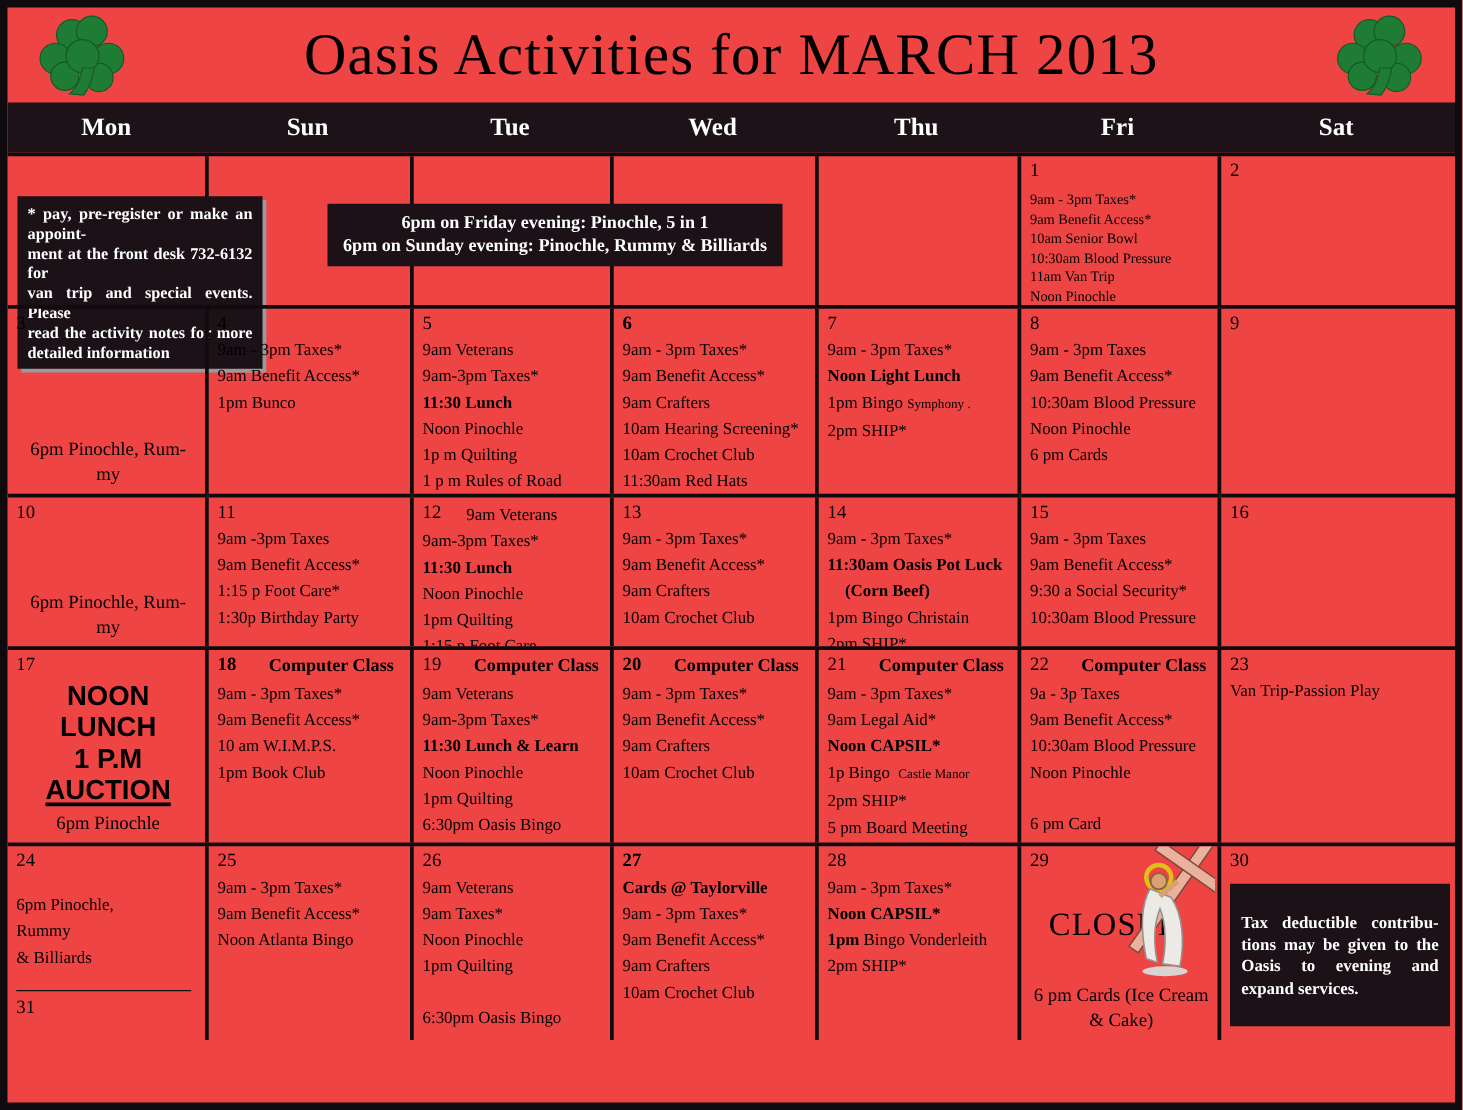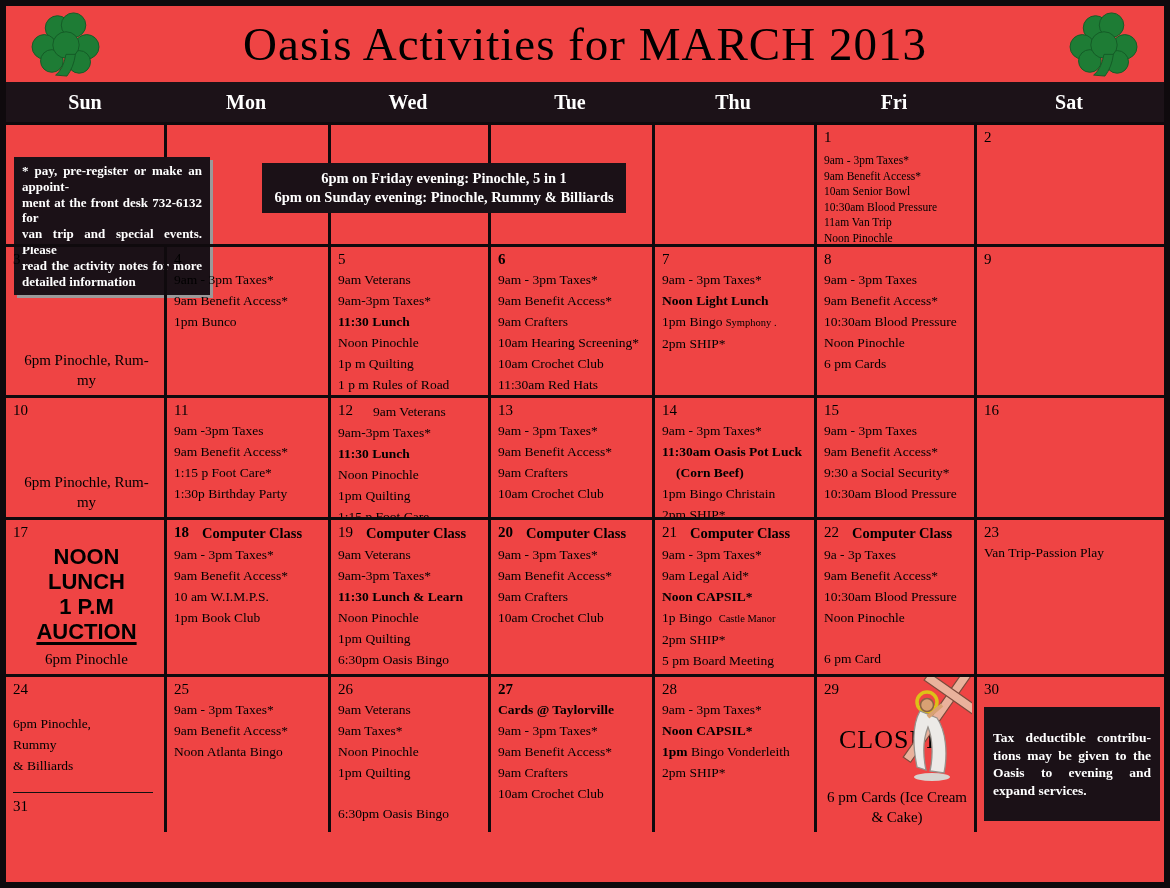--- a/index.html
+++ b/index.html
@@ -33,21 +33,21 @@
   .small { font-size:10.5px; }
   .bb { font-weight:bold; }
   .spacer { height:20px; }
   .bottomtxt { position:absolute; bottom:5px; left:7px; right:4px; font-size:15px; line-height:20px;text-align:center; }
 
   
   .w1 .ln { font-size:11.5px; line-height:15.5px; }
   .w1 .dnum { margin-bottom:6px; }
 
   
-  .cchead { display:flex; gap:13px; font-size:14.5px; line-height:21px; }
+  .cchead { display:flex; gap:26px; font-size:14.5px; line-height:21px; }
   .cchead .cc { font-weight:bold; }
 
   
   .inlinehead { display:flex; gap:20px; }
 
   
   .notebox { background:#1b1117; color:#fff; font-weight:bold; position:absolute; }
   .note-register { left:8px; top:32px; width:196px; padding:6px 8px; box-shadow:3px 3px 0 #9a9a9a; }
   .note-register div { font-size:13px; line-height:15.8px; }
   .note-register .just { text-align:justify; text-align-last:justify; }
@@ -99,24 +99,24 @@
           <circle cx="22" cy="53" r="12"></circle>
         <circle cx="59" cy="38" r="13"></circle>
           <circle cx="51" cy="54" r="12"></circle>
         <circle cx="37" cy="36" r="14"></circle>
         <path d="M37,46 q-3,16 -11,22 l12,1 q7,-9 9,-23 z"></path>
       </g>
     </svg>
   </div>
 
   <div class="daybar">
+    <div class="dayname">Mon</div>
     <div class="dayname">Sun</div>
-    <div class="dayname">Mon</div>
+    <div class="dayname">Tue</div>
     <div class="dayname">Wed</div>
-    <div class="dayname">Tue</div>
     <div class="dayname">Thu</div>
     <div class="dayname">Fri</div>
     <div class="dayname">Sat</div>
   </div>
 
   <div class="week w1">
     <div class="cell"></div>
     <div class="cell"></div>
     <div class="cell"></div>
     <div class="cell"></div>

